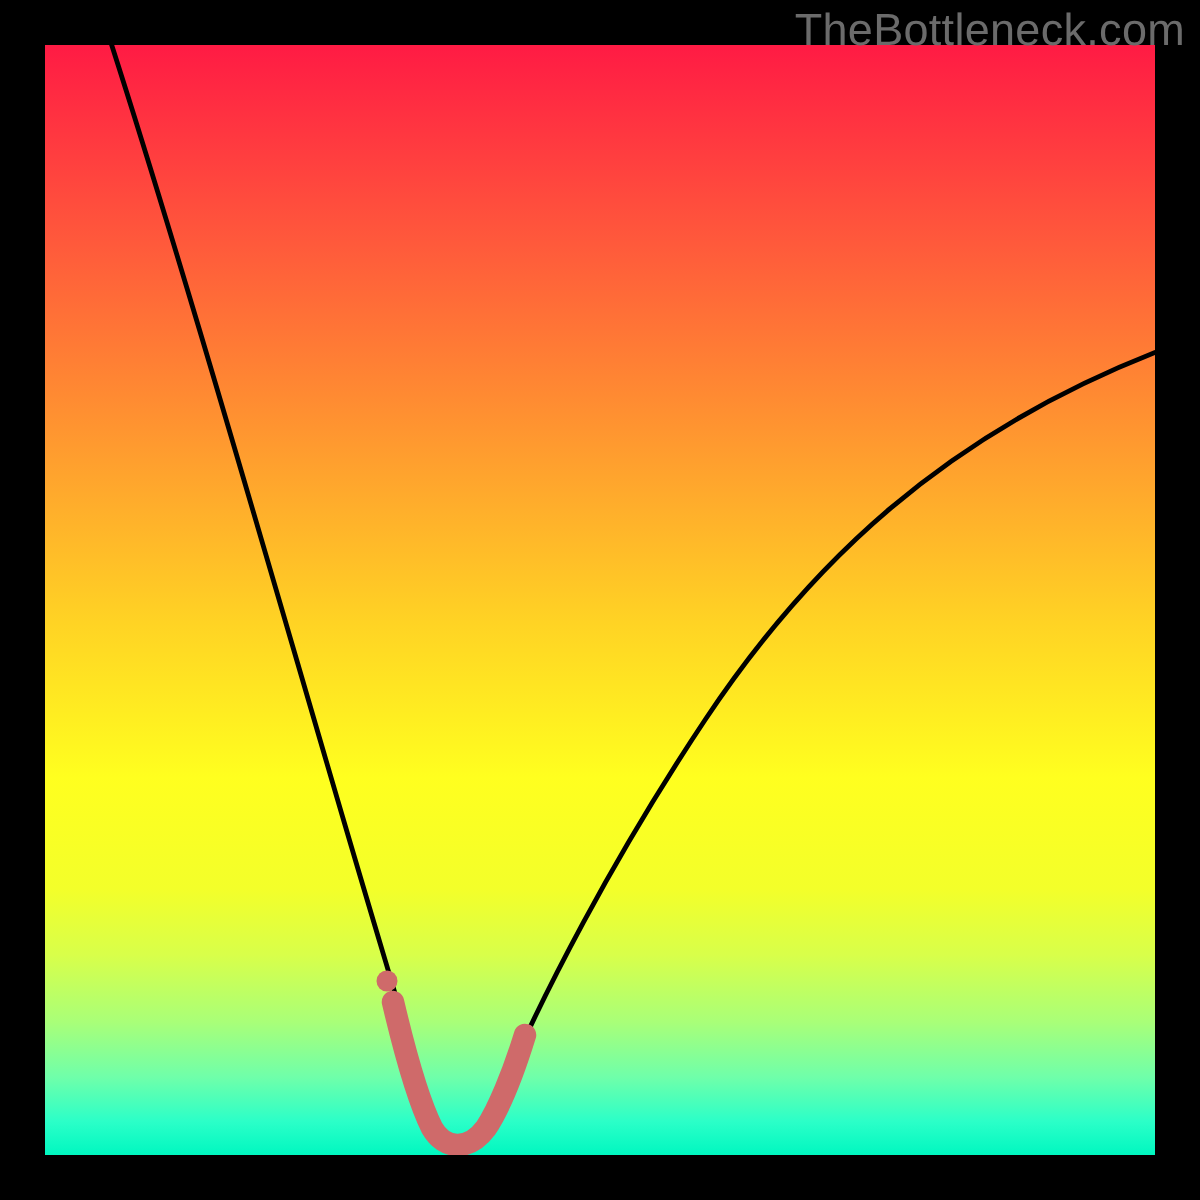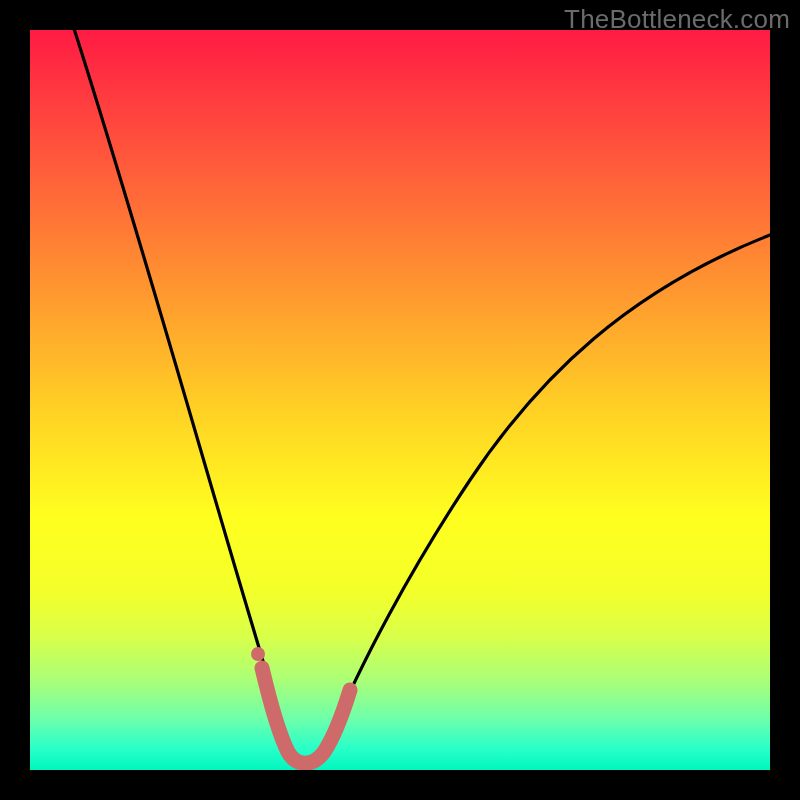--- a/index.html
+++ b/index.html
@@ -29,21 +29,21 @@
       #6fffaa 93%,
       #2bffc8 97%,
       #00f7c0 100%
     );
   }
   .watermark {
     position: absolute;
     top: 4px;
     right: 10px;
     color: #6b6b6b;
-    font-size: 26px;
+    font-size: 30px;
     font-weight: 500;
     letter-spacing: 0.2px;
     user-select: none;
   }
   svg.curves {
     position: absolute;
     left: 0;
     top: 0;
     width: 740px;
     height: 740px;

